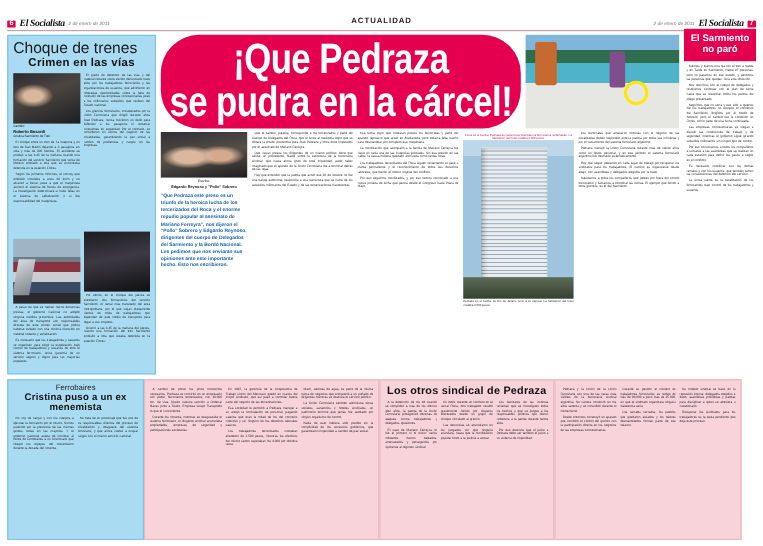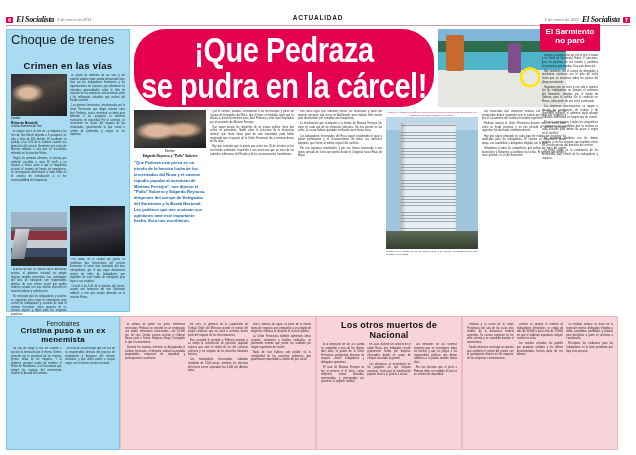--- a/index.html
+++ b/index.html
@@ -84,21 +84,21 @@
     color: #1a1a1a;
     font-weight: normal;
     line-height: 1.1;
   }
   .headline-sub {
     text-align: center;
     font-size: 9.5px;
     font-weight: bold;
     color: #111;
     letter-spacing: 0.3px;
-    margin-top: 14px;
+    margin-top: 1px;
     line-height: 1.05;
   }
   .trenes-cols {
     display: flex;
     gap: 3px;
     margin-top: 3px;
   }
   .trenes-col { width: 50%; }
 
   .photo {
@@ -176,21 +176,21 @@
   }
   .photo-pool::after {
     content: "";
     position: absolute; left: 55%; top: 18%; width: 10%; height: 38%;
     background: #7e4f8c; border-radius: 2px;
   }
 
   
   .box-sarmiento {
     position: absolute;
-    left: 540px; top: 24px;
+    left: 570px; top: 24px;
     width: 60px; height: 288px;
   }
   .sarmiento-head {
     background: #e5004f;
     color: #fff;
     font-weight: bold;
     font-size: 8px;
     line-height: 1.12;
     text-align: center;
     padding: 4px 2px 5px;
@@ -450,21 +450,21 @@
         </div>
         <div class="body-copy" style="height:110px;">
           <p>Macri, además de agua, es parte de la misma trama de negocios que enriqueció a un puñado de dirigentes mientras se destruía el servicio público.</p>
           <p>La Unión Ferroviaria también administra obras sociales, sanatorios y hoteles sindicales, un patrimonio enorme que jamás fue auditado por ningún organismo de control.</p>
           <p>Nada de esto hubiera sido posible sin la complicidad de los sucesivos gobiernos, que garantizaron impunidad a cambio de paz social.</p>
         </div>
       </div>
     </div>
 
     <div class="bbox w-muertos">
-      <div class="bbox-head">Los otros muertos de Nacional</div>
+      <div class="bbox-head">Los otros sindical de Pedraza</div>
       <div class="bbox-cols">
         <div class="body-copy" style="height:100px;">
           <p>A la detención de los 48 cuando se comprobó a mas de los últimos diez años, la patota de la Unión Ferroviaria protagonizó decenas de ataques contra trabajadores y delegados opositores.</p>
           <p>El caso de Mariano Ferreyra no fue el primero ni el único: varios militantes fueron baleados, amenazados y perseguidos por oponerse al régimen sindical.</p>
         </div>
         <div class="body-copy" style="height:100px;">
           <p>En 2004, durante un conflicto en el ramal Roca, otro trabajador resultó gravemente herido por disparos efectuados desde un grupo de choque vinculado al gremio.</p>
           <p>Las denuncias se acumularon en los juzgados sin que ninguna avanzara, hasta que la movilización popular forzó a la justicia a actuar.</p>
         </div>
         <div class="body-copy" style="height:100px;">

